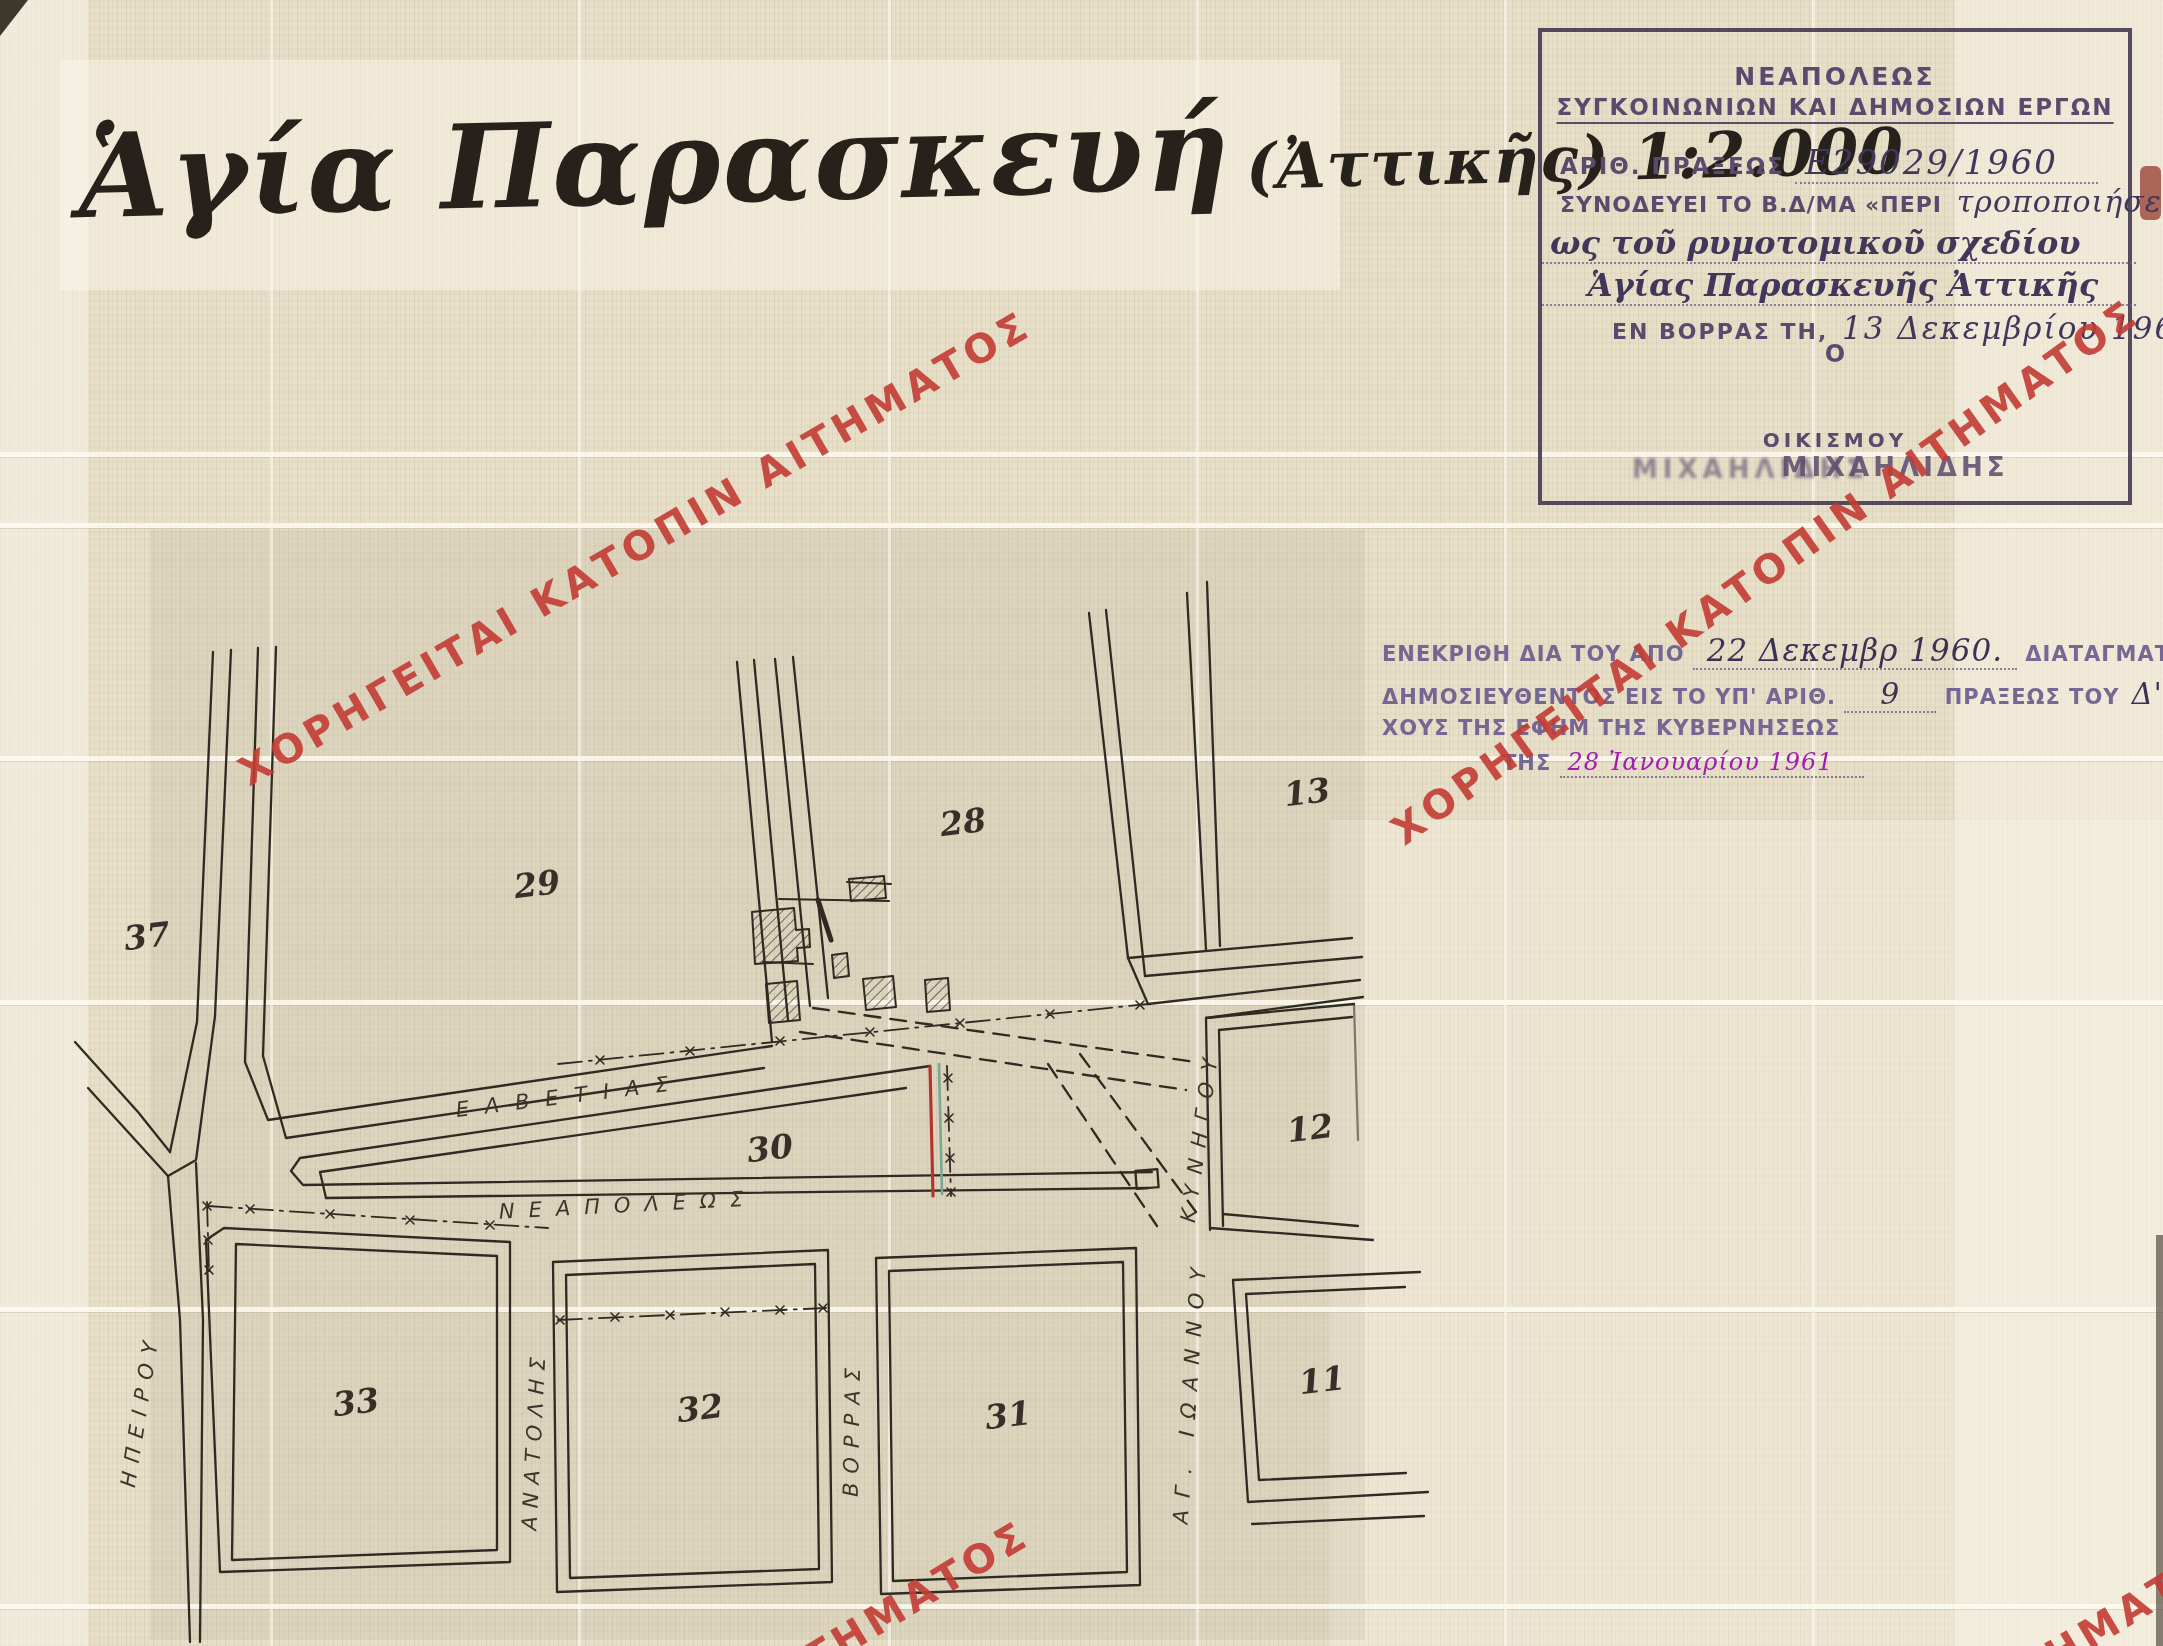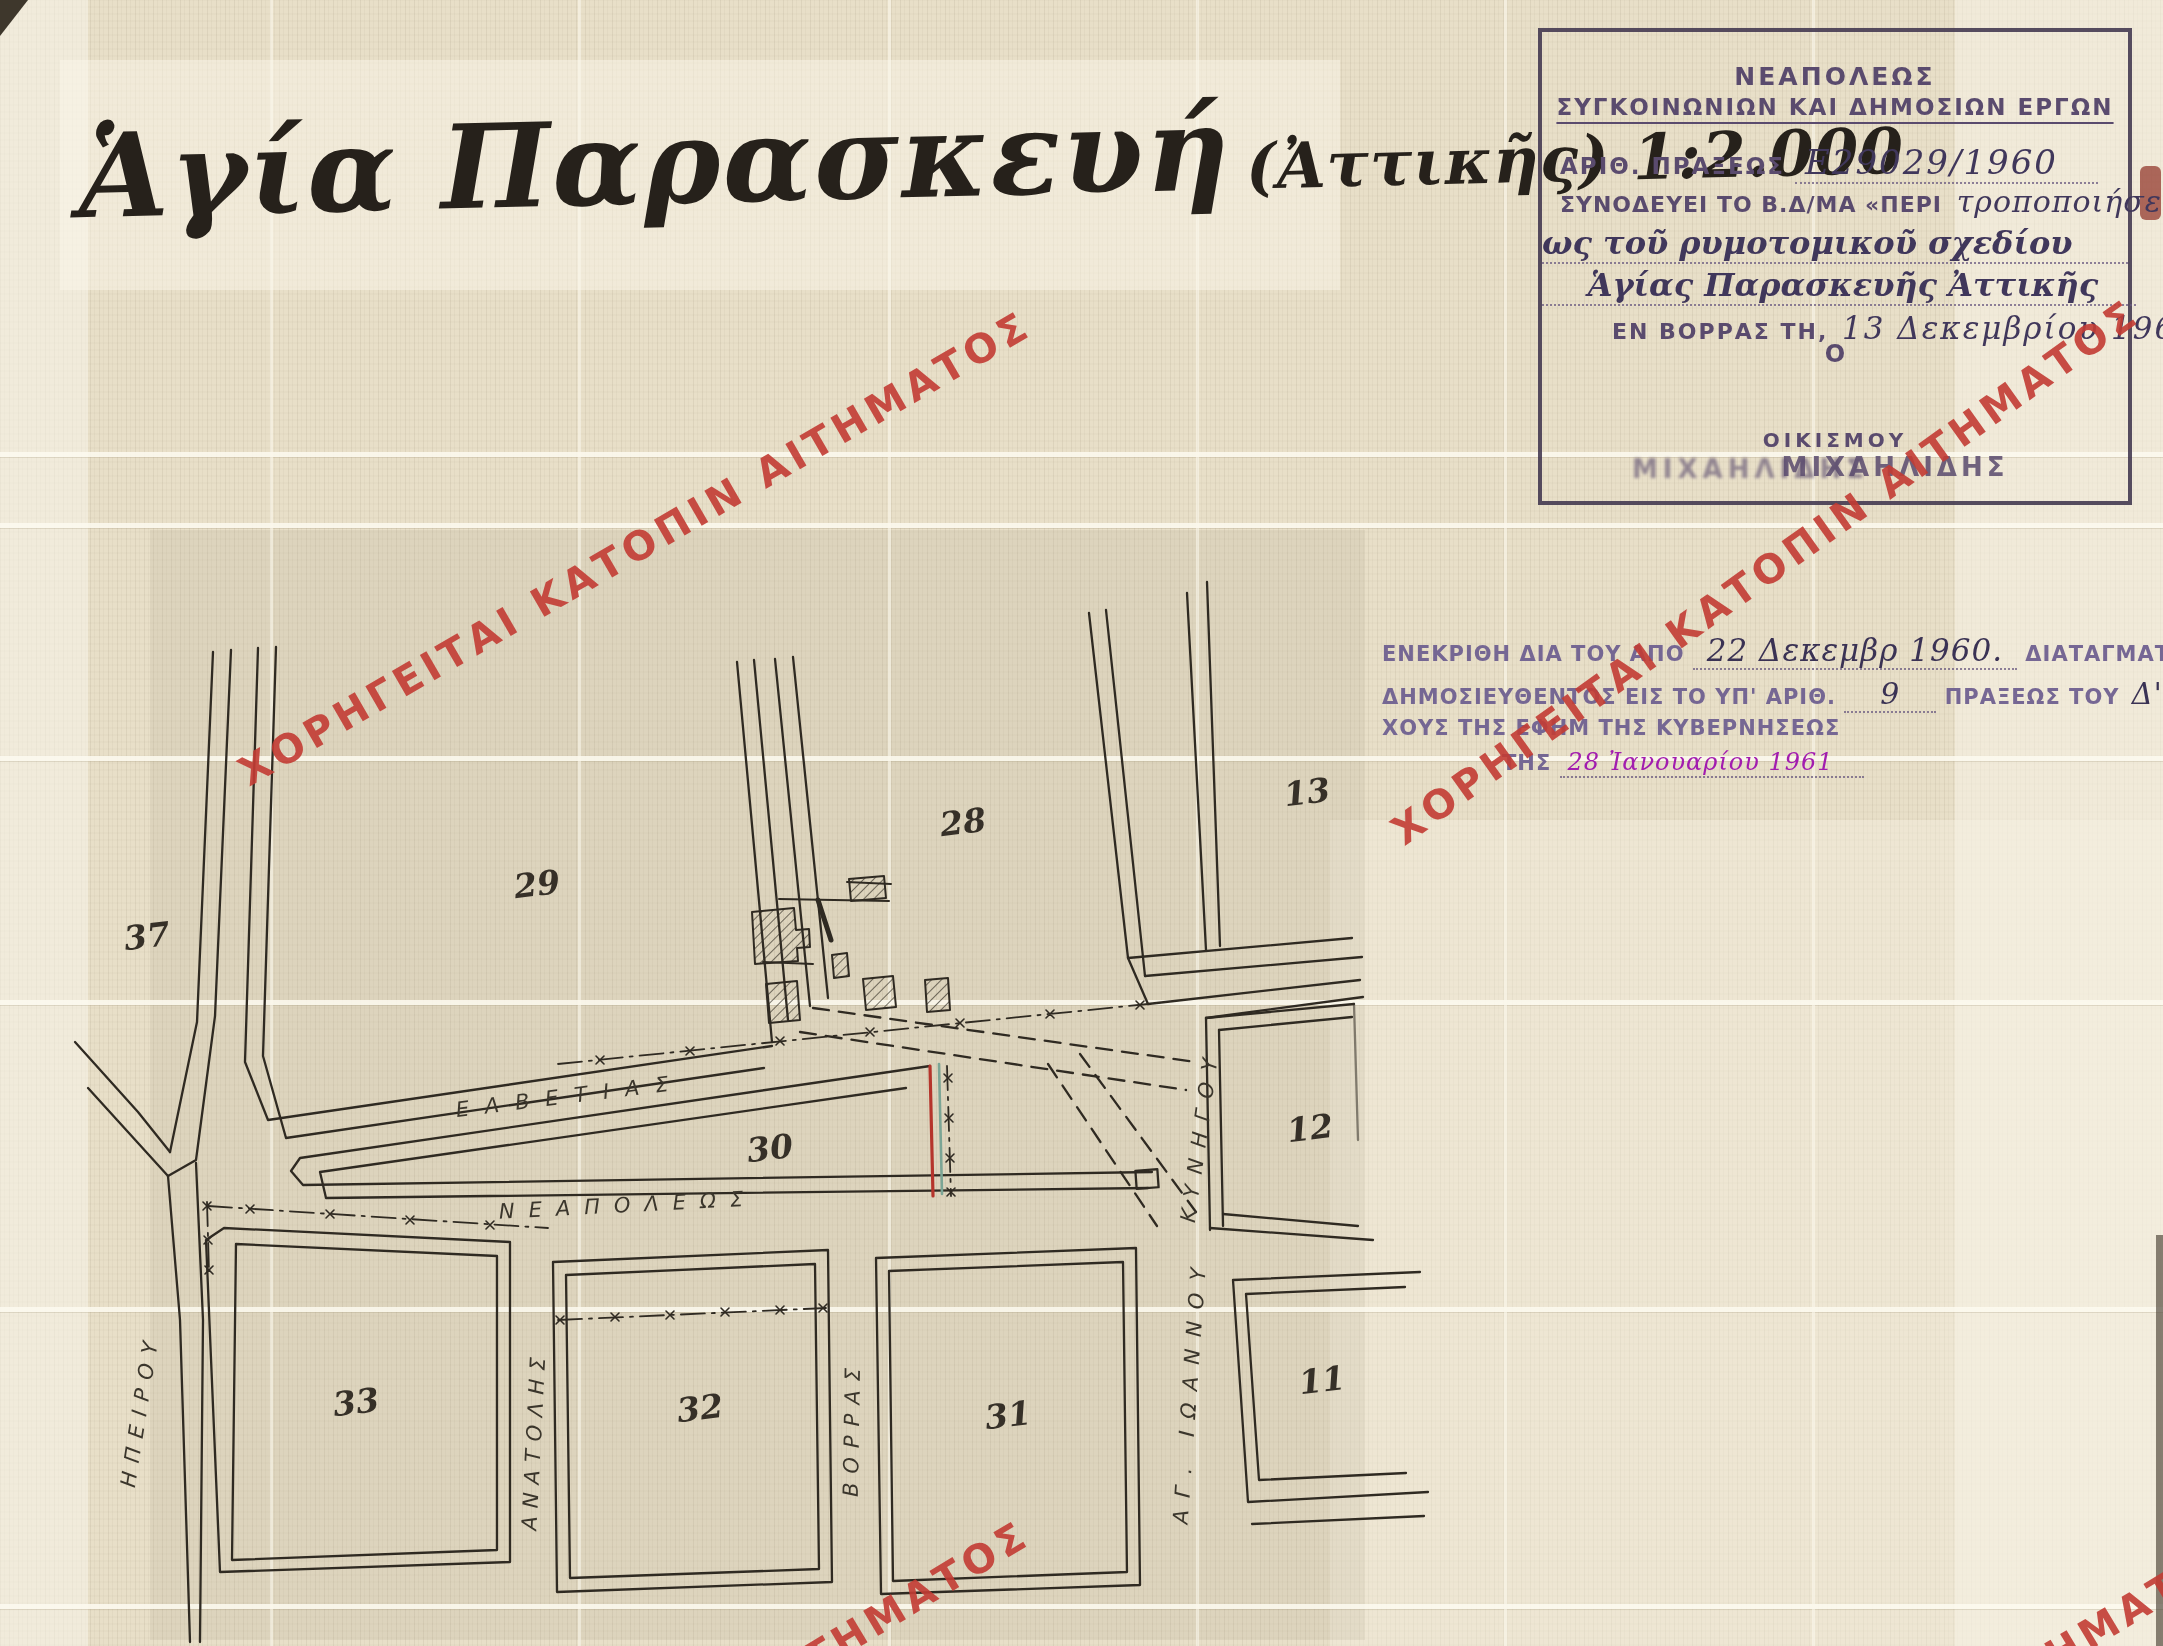--- a/index.html
+++ b/index.html
@@ -240,21 +240,21 @@
   <div class="row st-type" style="top:30px;font-size:25px">ΝΕΑΠΟΛΕΩΣ</div>
   <div class="row st-type" style="top:62px;font-size:23px;letter-spacing:2px;text-decoration:underline;text-underline-offset:7px">ΣΥΓΚΟΙΝΩΝΙΩΝ ΚΑΙ ΔΗΜΟΣΙΩΝ ΕΡΓΩΝ</div>
   <div class="row" style="top:110px;text-align:left;padding-left:18px;font-size:23px;letter-spacing:2px;white-space:nowrap">
     <span>ΑΡΙΘ. ΠΡΑΞΕΩΣ</span>
     <span class="hw dotted" style="font-size:34px;padding:0 40px 0 10px">Ε29029/1960</span>
   </div>
   <div class="row" style="top:152px;text-align:right;padding-left:18px;font-size:22px;letter-spacing:1px;white-space:nowrap">
     <span>ΣΥΝΟΔΕΥΕΙ ΤΟ Β.Δ/ΜΑ «ΠΕΡΙ</span>
     <span class="hw" style="font-size:30px;padding-left:6px">τροποποιήσε</span>
   </div>
-  <div class="row hw dotted" style="top:192px;text-align:left;font-size:32px;white-space:nowrap">ως τοῦ ρυμοτομικοῦ σχεδίου</div>
+  <div class="row hw dotted" style="top:192px;text-align:left;padding-left:8px;font-size:32px;white-space:nowrap">ως τοῦ ρυμοτομικοῦ σχεδίου</div>
   <div class="row hw dotted" style="top:234px;text-align:center;padding-left:8px;font-size:32px;white-space:nowrap">Ἁγίας Παρασκευῆς Ἀττικῆς</div>
   <div class="row" style="top:278px;text-align:left;padding-left:70px;font-size:22px;letter-spacing:2px;white-space:nowrap">
     <span>ΕΝ ΒΟΡΡΑΣ ΤΗ,</span>
     <span class="hw" style="font-size:31px;padding-left:4px">13 Δεκεμβρίου 1960</span>
   </div>
   <div class="row" style="top:308px;font-size:24px">Ο</div>
   <div class="row st-type" style="top:396px;font-size:20px;letter-spacing:4px">ΟΙΚΙΣΜΟΥ</div>
   <div class="row" style="top:420px;height:40px">
     <span class="sig-ghost st-type" style="font-size:26px">ΜΙΧΑΗΛΙΔΗΣ</span>
     <span class="st-type" style="font-size:26px;letter-spacing:4px;opacity:.85;position:relative;left:60px">ΜΙΧΑΗΛΙΔΗΣ</span>

